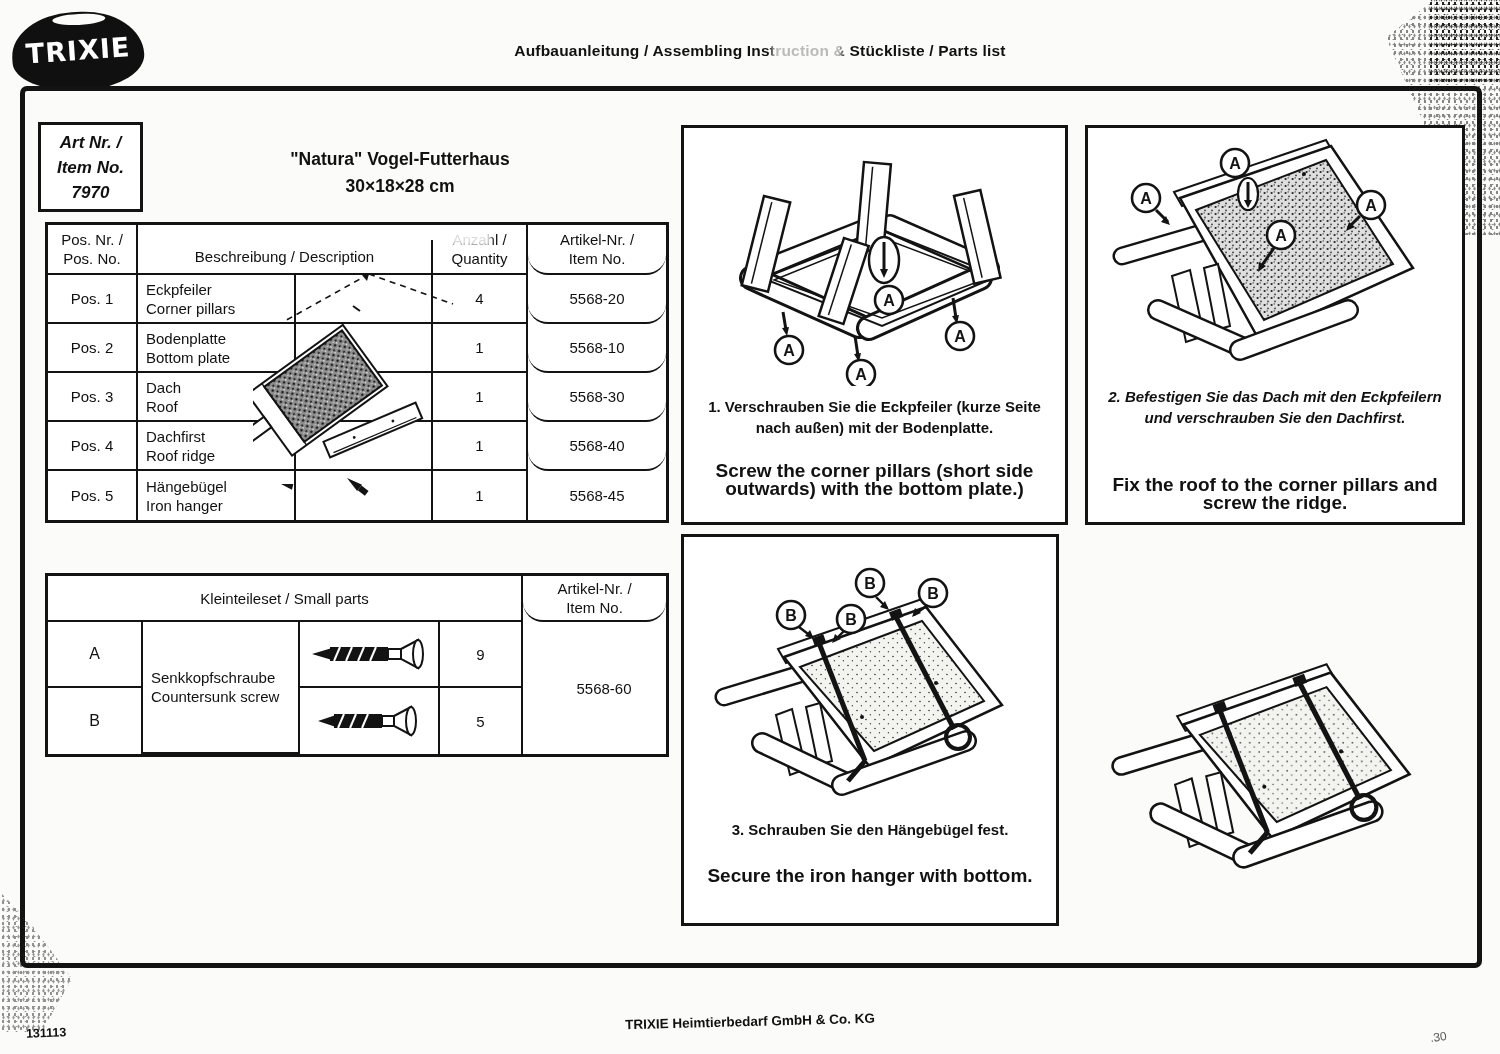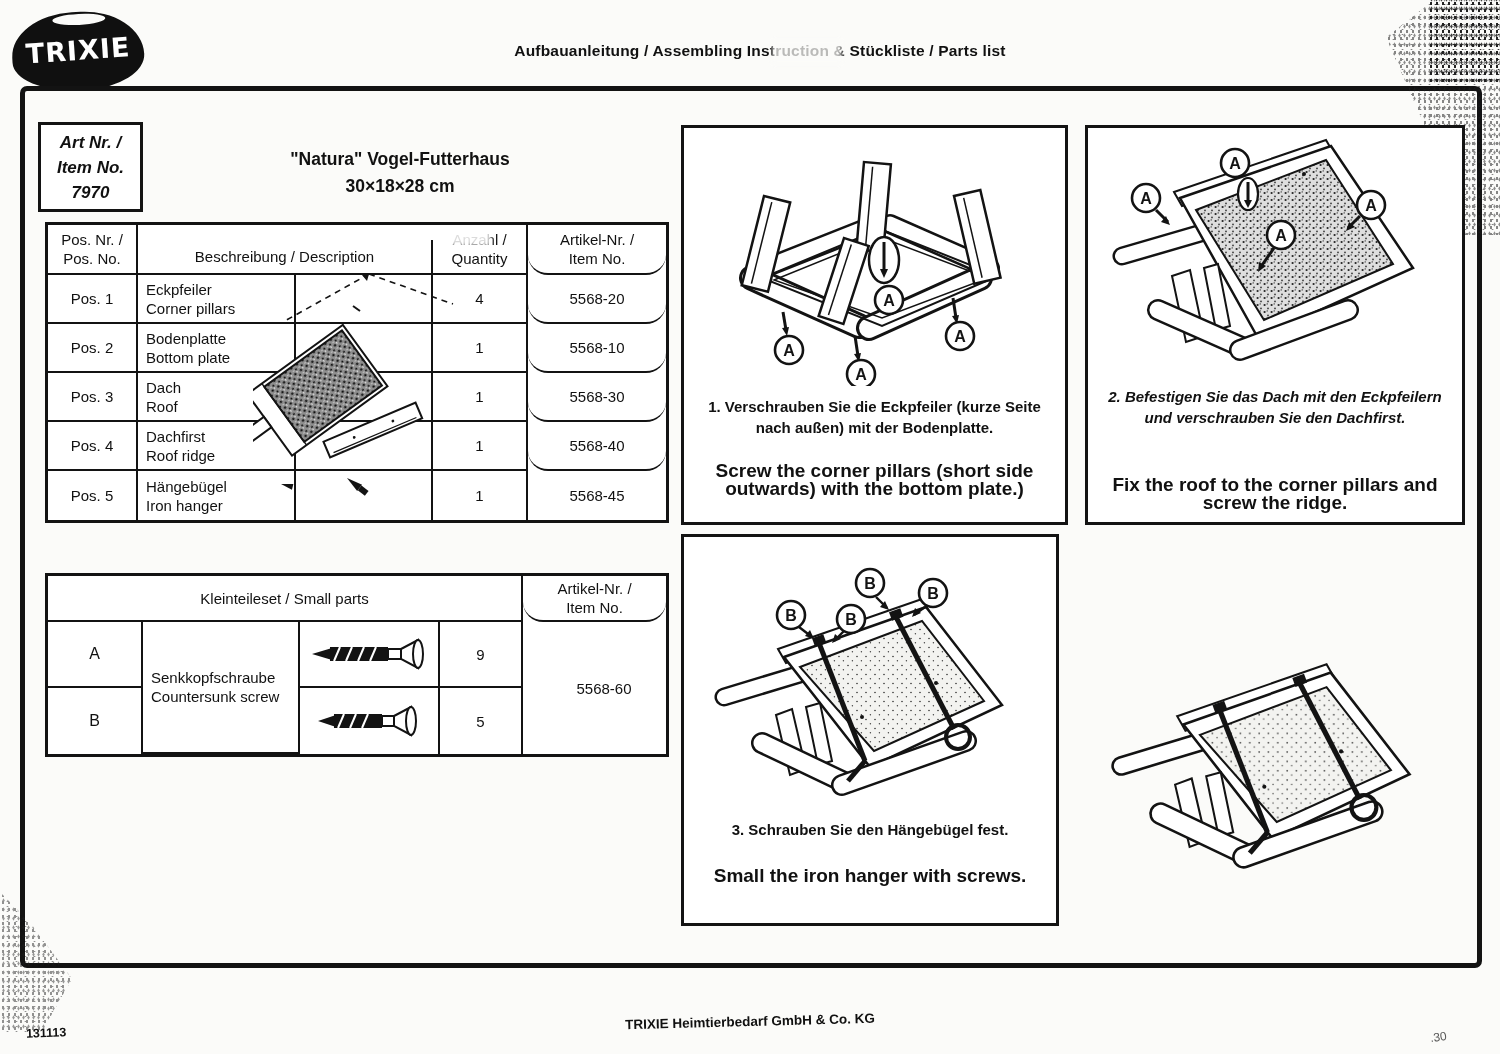--- a/index.html
+++ b/index.html
@@ -462,21 +462,21 @@
           <circle class="lbl-circ" r="14"></circle>
           <text class="lbl-txt" y="6">B</text>
         </g>
       <g transform="translate(249,56)">
           <circle class="lbl-circ" r="14"></circle>
           <text class="lbl-txt" y="6">B</text>
         </g>
     </g>
   </svg>
   <div class="step-de p3-de">3. Schrauben Sie den Hängebügel fest.</div>
-  <div class="step-en p3-en">Small the iron hanger with screws.</div>
+  <div class="step-en p3-en">Secure the iron hanger with bottom.</div>
 </div>
 
 <svg class="abs finished" viewBox="0 0 366 268">
   <defs>
     <pattern id="spk4" patternUnits="userSpaceOnUse" width="9" height="9">
       <rect width="9" height="9" fill="#f3f3f0"></rect>
       <circle cx="2" cy="2.5" r=".8" fill="#333"></circle>
       <circle cx="6.4" cy="6.8" r=".7" fill="#444"></circle>
     </pattern>
   </defs>

